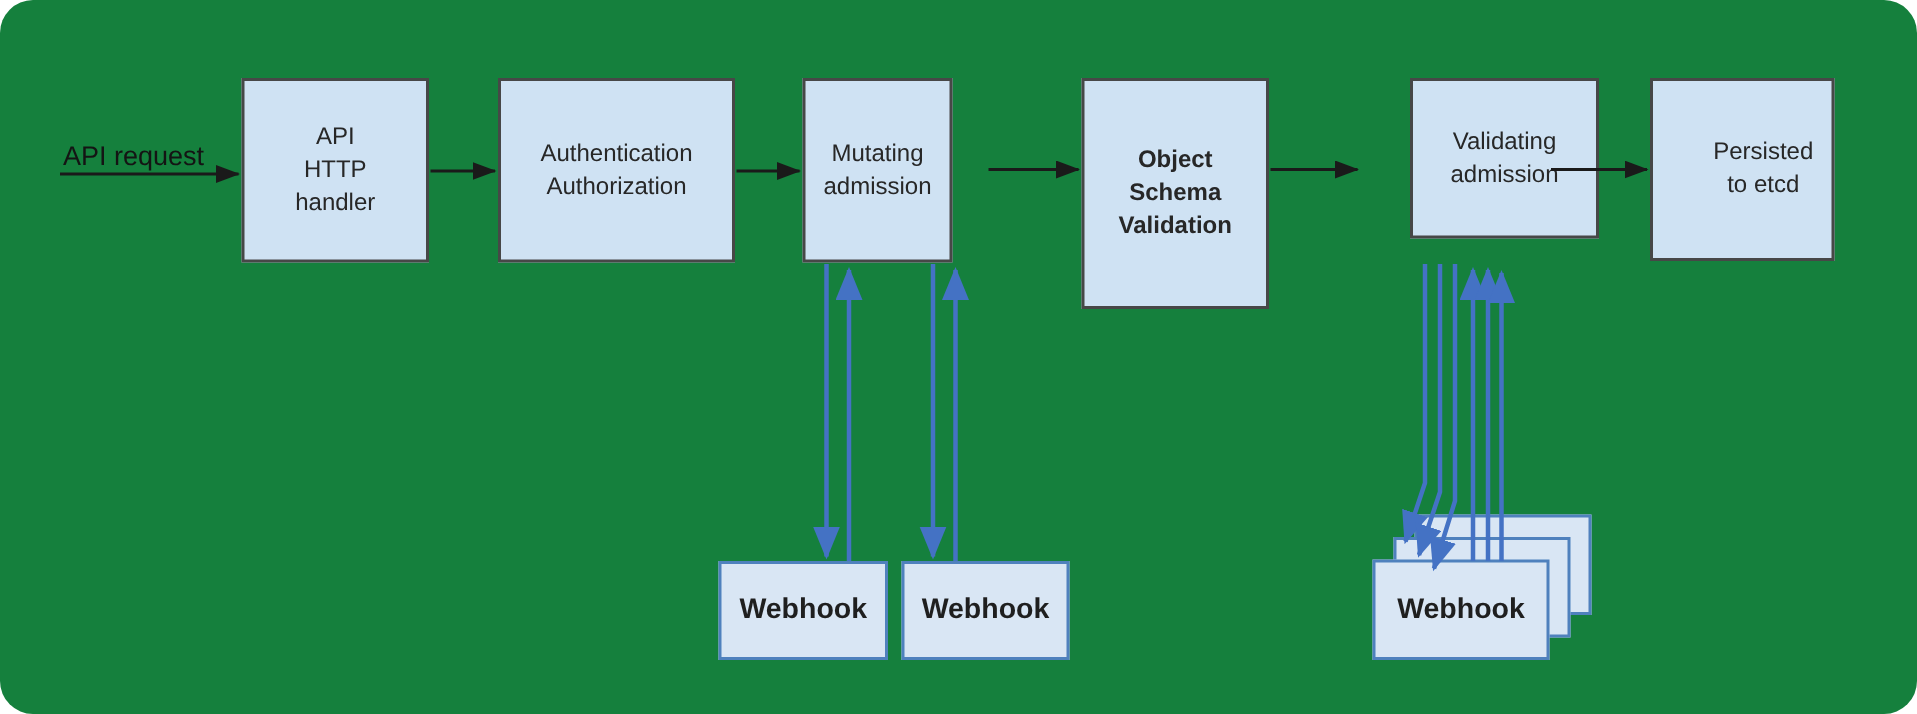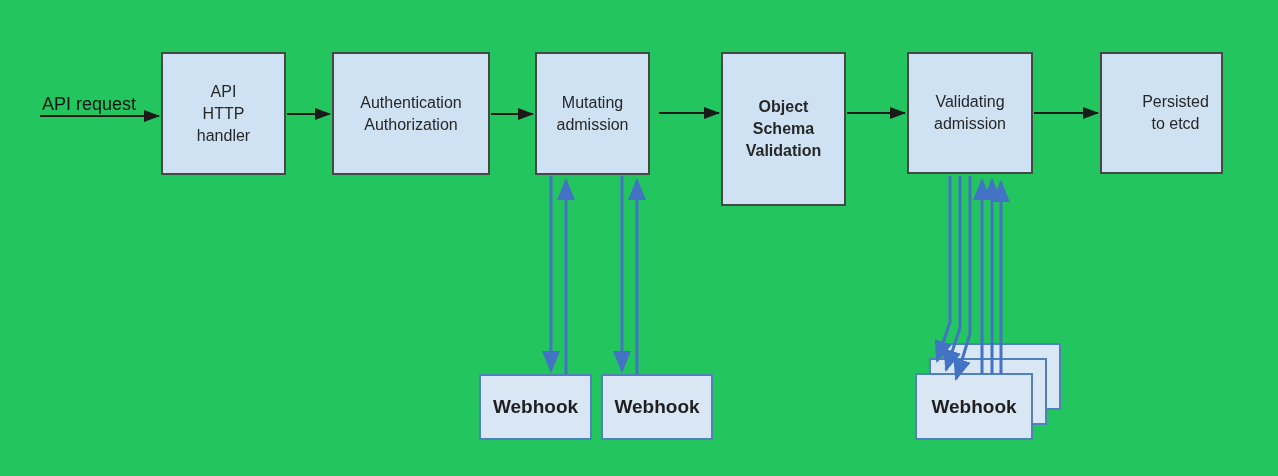--- a/index.html
+++ b/index.html
@@ -1,22 +1,23 @@
 <!DOCTYPE html>
 <html style="--node-fill: #cfe2f3; --node-border: #474747; --webhook-fill: #d9e6f4; --webhook-border: #4f81bd; --flow-arrow: #1a1a1a; --webhook-arrow: #4472c4;"><head>
 <meta charset="utf-8">
 <style>
   html, body { margin: 0; padding: 0; background: #ffffff; }
   .canvas {
     position: relative;
     width: 1278px;
     height: 476px;
-    background: #22c55e;
+    background: #15803d;
     overflow: hidden;
     font-family: "Liberation Sans", sans-serif;
+    border-radius: 22px;
   }
   .arrow-layer {
     position: absolute;
     left: 0; top: 0;
     width: 1278px; height: 476px;
     pointer-events: none;
     z-index: 3;
   }
   .node {
     position: absolute;
@@ -28,23 +29,23 @@
     justify-content: center;
     text-align: center;
     white-space: pre-line;
     font-size: 16px;
     line-height: 22px;
     color: #272727;
     z-index: 2;
   }
   .node-1 { left: 161px;  top: 52px; width: 125px; height: 123px; }
   .node-2 { left: 332px;  top: 52px; width: 158px; height: 123px; }
-  .node-3 { left: 535px;  top: 52px; width: 115px; height: 123px; }
+  .node-3 { left: 535px;  top: 52px; width: 100px; height: 123px; }
   .node-4 { left: 721px;  top: 52px; width: 125px; height: 154px; font-weight: bold; }
-  .node-5 { left: 907px;  top: 52px; width: 126px; height: 122px; }
+  .node-5 { left: 940px;  top: 52px; width: 126px; height: 107px; }
   .node-6 { left: 1100px; top: 52px; width: 123px; height: 122px; padding-left: 28px; }
 
   .webhook {
     position: absolute;
     box-sizing: border-box;
     background: var(--webhook-fill, #d9e6f4);
     border: 2px solid var(--webhook-border, #4f81bd);
     display: flex;
     align-items: center;
     justify-content: center;

